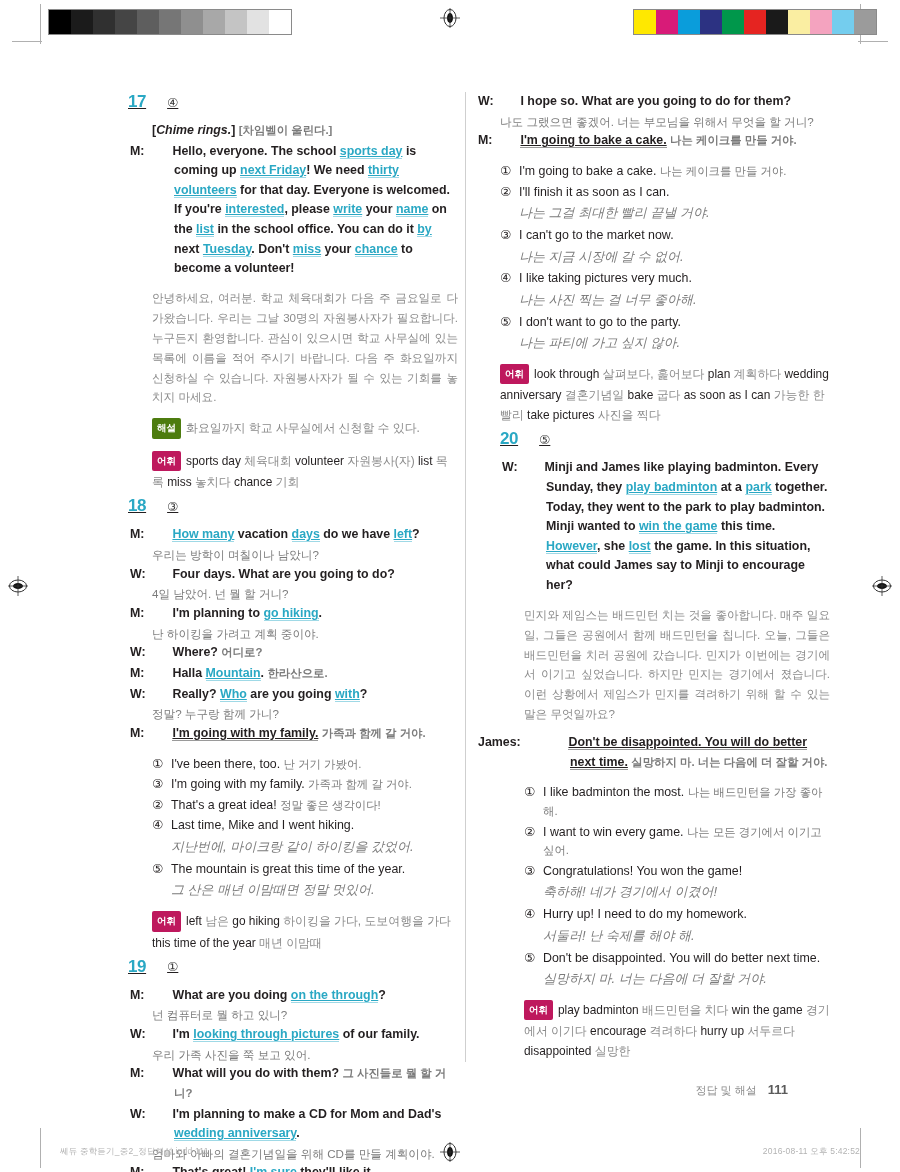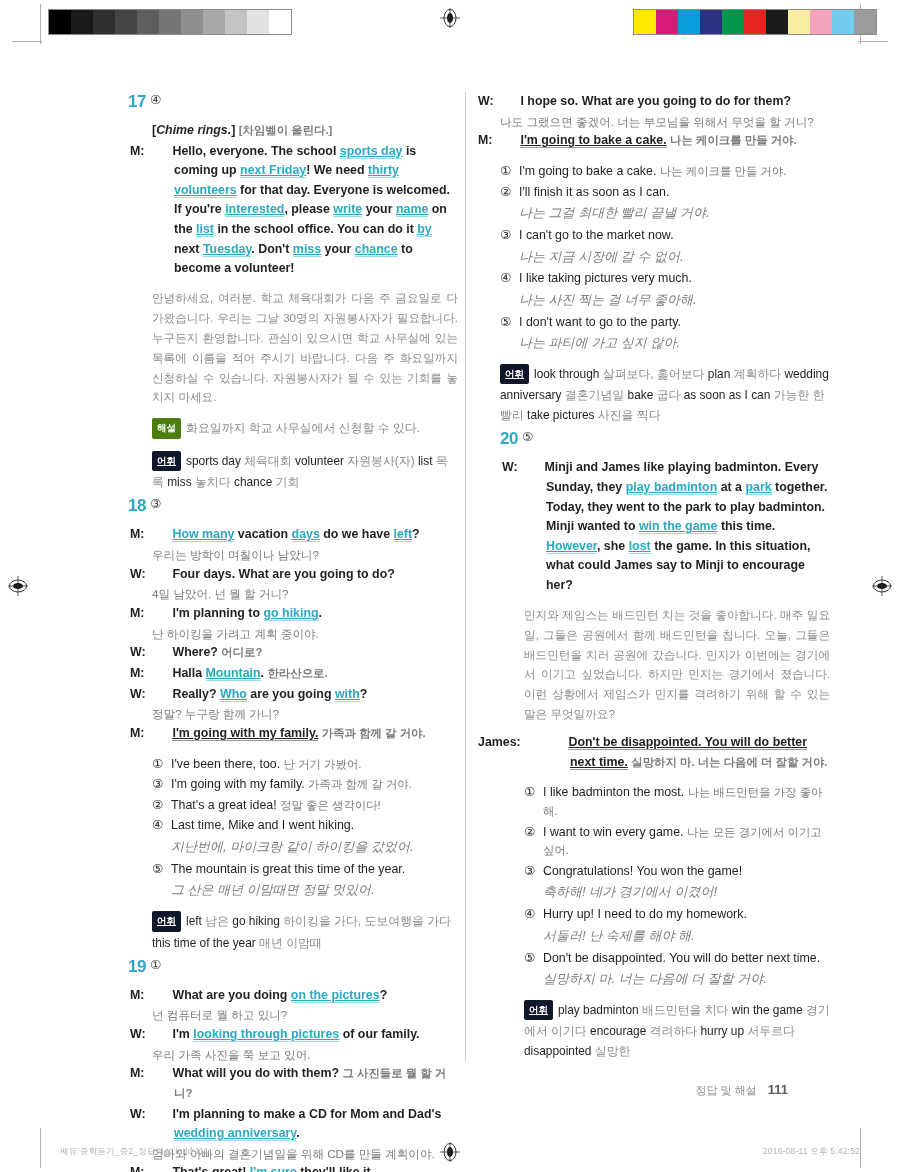--- a/index.html
+++ b/index.html
@@ -25,21 +25,21 @@
 
   
   .page{position:absolute;left:0;top:0;width:900px;height:1172px;}
   .col{position:absolute;top:92px;width:330px;}
   .col-left{left:128px;}
   .col-right{left:500px;}
   .divider{position:absolute;left:465px;top:92px;width:1px;height:970px;background:#cfcfcf;}
 
   
   .qblock{margin-bottom:4px;}
-  .qhead{display:flex;align-items:flex-start;gap:4px;margin-bottom:9px;}
+  .qhead{display:flex;align-items:center;gap:21px;margin-bottom:9px;text-decoration:underline;}
   .qnum{font-size:17px;font-weight:bold;color:#2aa8c4;letter-spacing:-0.4px;}
   .qans{font-size:12.5px;color:#3b3b3b;}
   .qbody{padding-left:24px;}
 
   
   .line{font-size:12.4px;line-height:1.58;margin:0 0 1px 0;color:#231f20;font-weight:bold;}
   .line .sp{display:inline-block;width:17px;}
   .hang{padding-left:22px;text-indent:-22px;}
   .hang-wide{padding-left:46px;text-indent:-46px;}
   .kor{color:#7b7b7b;font-size:11.6px;line-height:1.62;}
@@ -56,21 +56,21 @@
   .choice{font-size:12.4px;line-height:1.5;margin-bottom:2px;padding-left:19px;text-indent:-19px;color:#231f20;}
   .choice .cn{display:inline-block;width:19px;text-indent:0;}
   .choice-kor{color:#7b7b7b;font-size:13px;line-height:1.52;padding-left:19px;margin-bottom:3px;font-style:italic;}
 
   
   .noteblock{margin-top:11px;font-size:11.9px;line-height:1.68;}
   .badge{display:inline-block;color:#ffffff;font-size:9.5px;font-weight:bold;
          padding:2px 5px 2.5px 5px;border-radius:2px;margin-right:5px;
          position:relative;top:-1px;letter-spacing:0px;}
   .badge-haeseol{background:#4d7c0f;}
-  .badge-eohwi{background:#0f172a;text-decoration:underline;}
+  .badge-eohwi{background:#be185d;}
   .note-en{color:#231f20;}
   .note-ko{color:#8a8a8a;margin-top:36px;}
 
   
   .page-foot{position:absolute;right:112px;bottom:74px;font-size:11px;color:#8c8c8c;text-align:right;}
   .page-foot .pno{font-weight:bold;font-size:13px;color:#5b5b5b;margin-left:8px;}
   .slug{position:absolute;bottom:14px;font-size:8.5px;color:#b3b3b3;letter-spacing:0.2px;}
   .slug-left{left:60px;}
   .slug-right{right:40px;}
 </style>
@@ -191,21 +191,21 @@
           </div>
           <div class="noteblock"><span class="badge badge-eohwi">어휘</span><span class="note-en">left</span> <span class="note-ko">남은</span> <span class="note-en">go hiking</span> <span class="note-ko">하이킹을 가다, 도보여행을 가다</span> <span class="note-en">this time of the year</span> <span class="note-ko">매년 이맘때</span></div>
         </div>
       </div>
       <div class="qblock">
         <div class="qhead">
           <span class="qnum">19</span>
           <span class="qans">①</span>
         </div>
         <div class="qbody">
-          <div class="line hang"><span class="sp">M:</span> What are you doing <u class="key">on the pictures</u>?</div>
+          <div class="line hang"><span class="sp">M:</span> What are you doing <u class="key">on the through</u>?</div>
           <div class="kor hang"><span class="sp"></span> 넌 컴퓨터로 뭘 하고 있니?</div>
           <div class="line hang"><span class="sp">W:</span> I'm <u class="key">looking through pictures</u> of our family.</div>
           <div class="kor hang"><span class="sp"></span> 우리 가족 사진을 쭉 보고 있어.</div>
           <div class="line hang"><span class="sp">M:</span> What will you do with them? <span class="inline-kor">그 사진들로 뭘 할 거니?</span></div>
           <div class="line hang"><span class="sp">W:</span> I'm planning to make a CD for Mom and Dad's <u class="key">wedding anniversary</u>.</div>
           <div class="kor hang"><span class="sp"></span> 엄마와 아빠의 결혼기념일을 위해 CD를 만들 계획이야.</div>
           <div class="line hang"><span class="sp">M:</span> That's great! <u class="key">I'm sure</u> they'll like it.</div>
           <div class="kor hang"><span class="sp"></span> 멋지다! 부모님이 분명히 좋아하실 거야.</div>
         </div>
       </div>

